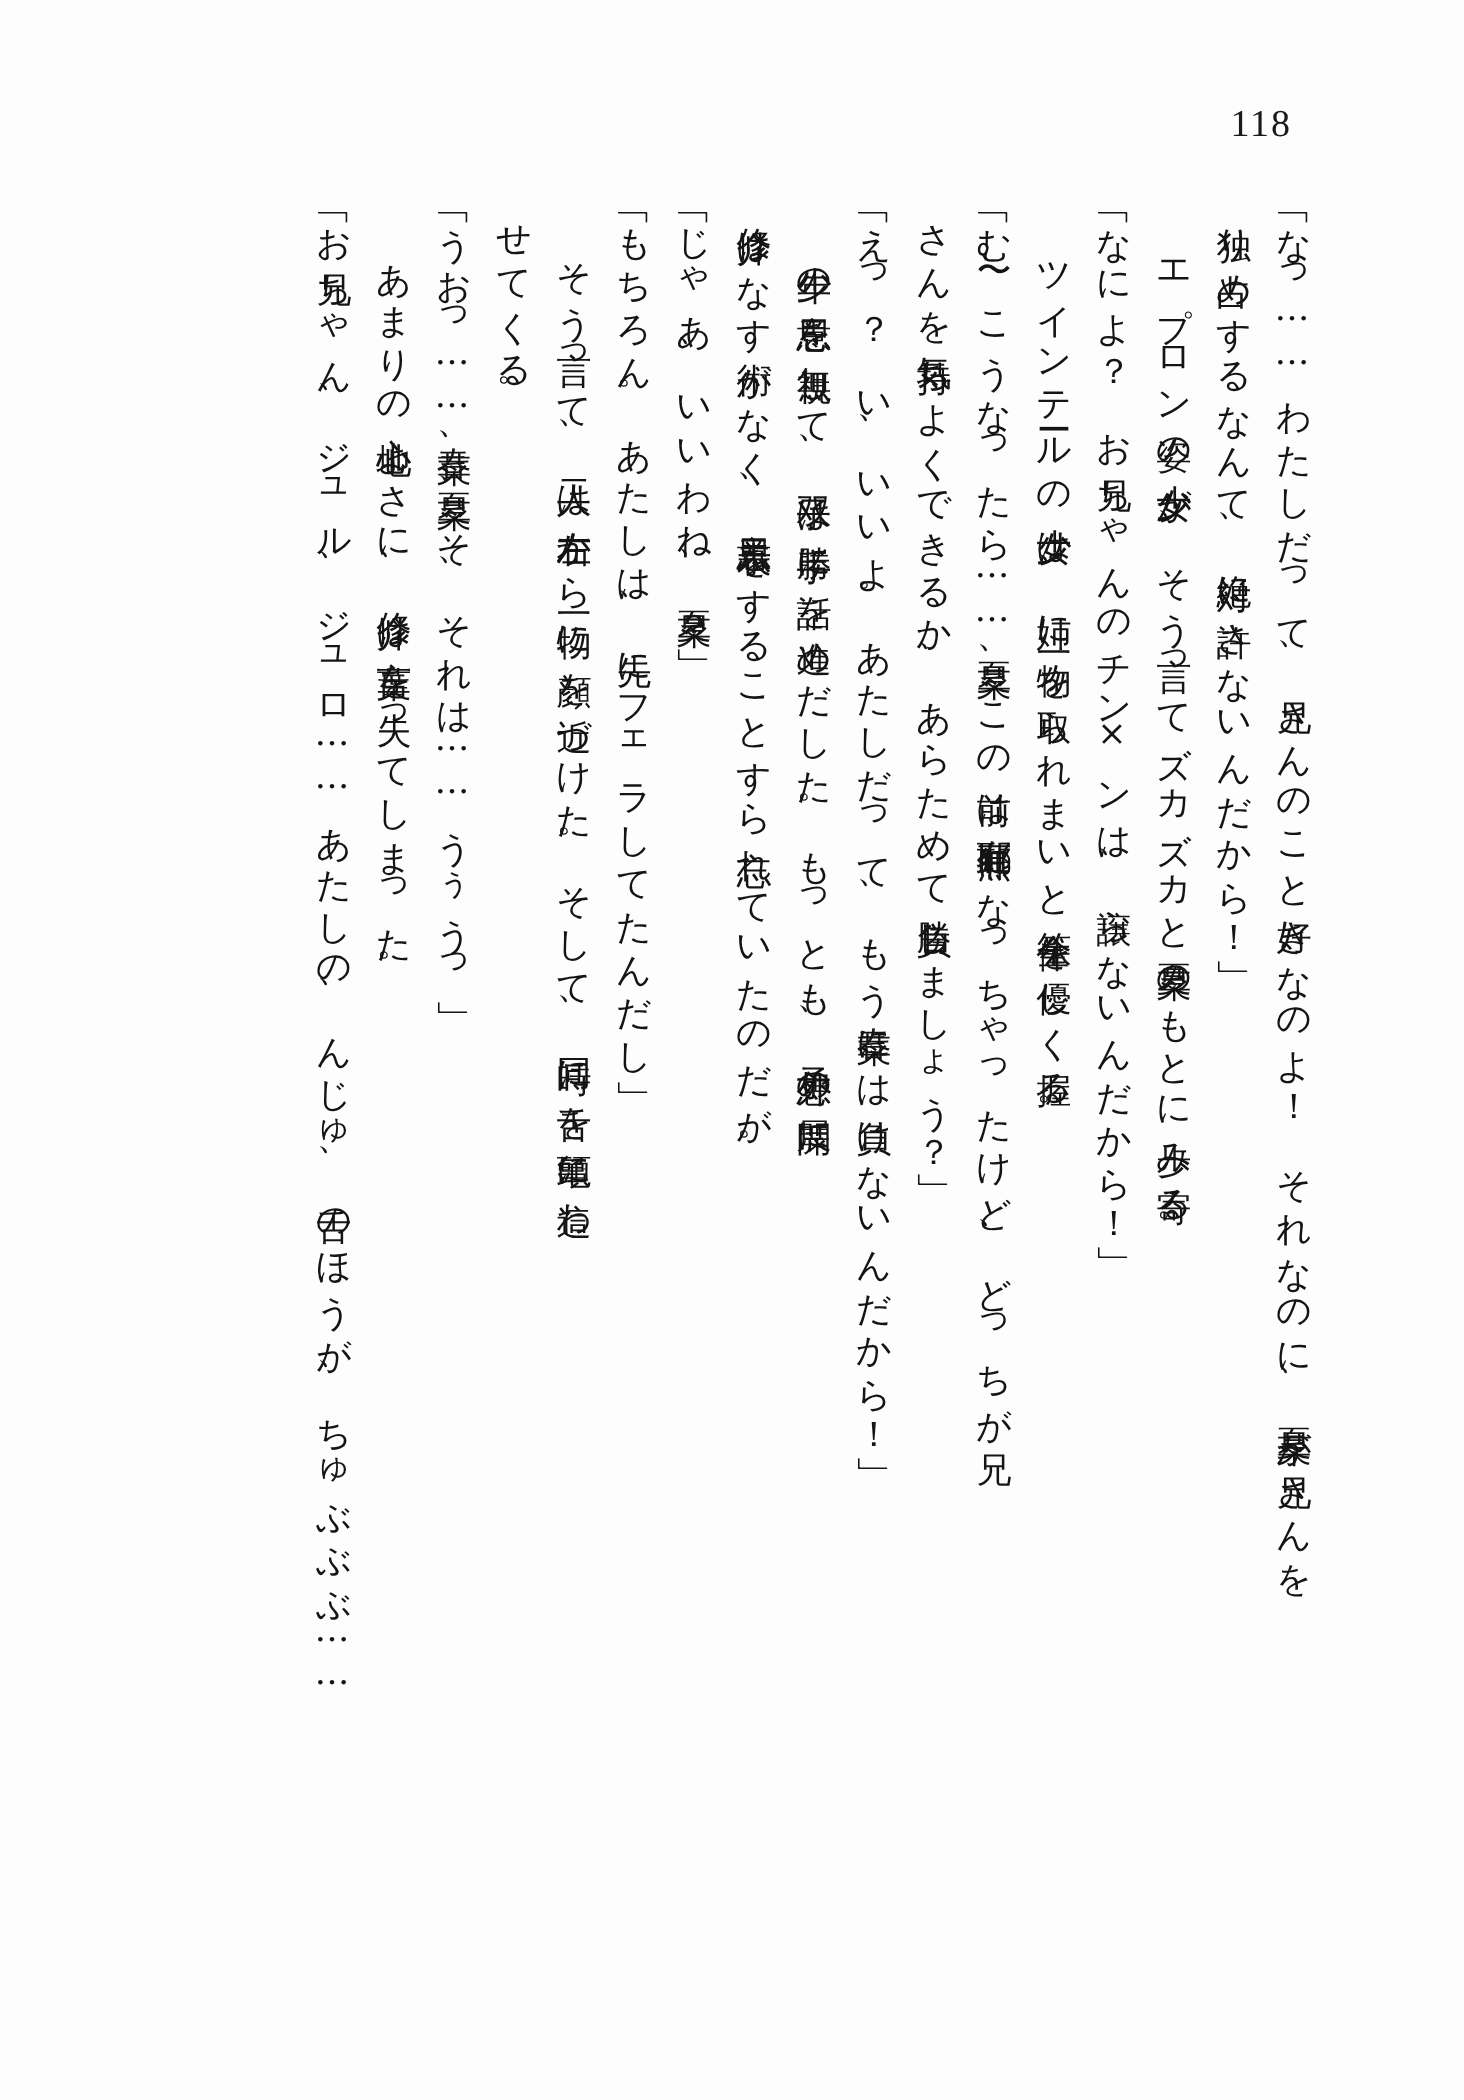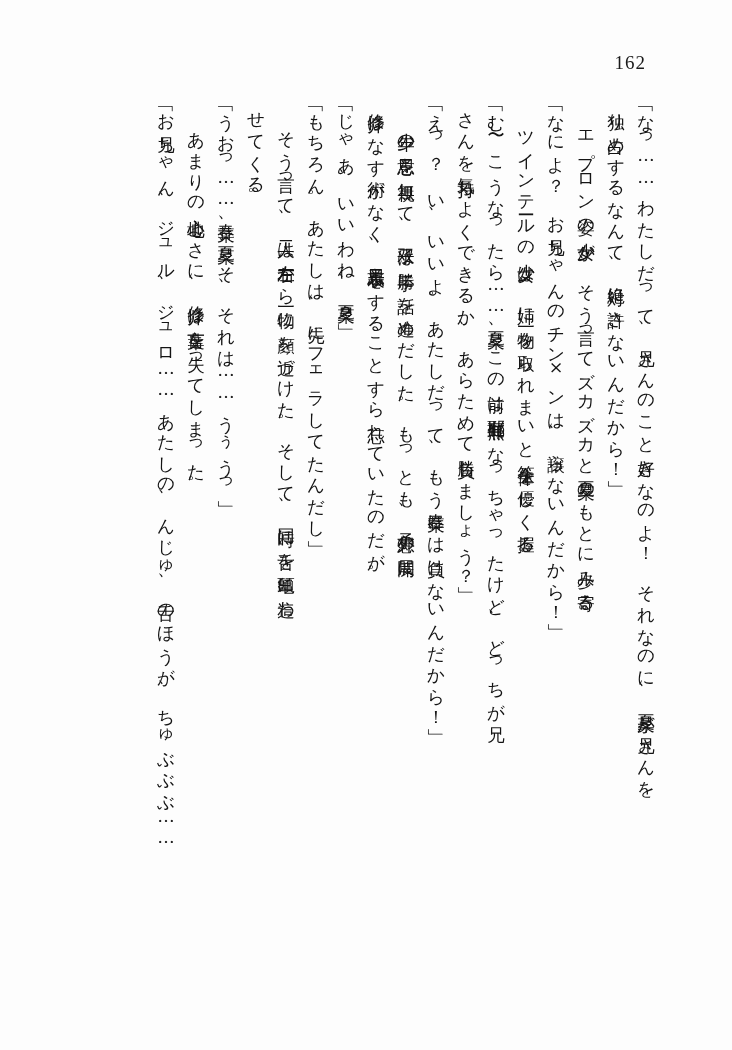--- a/index.html
+++ b/index.html
@@ -59,21 +59,21 @@
     color: #141414;
     white-space: pre-wrap;
     font-family: "DejaVu Serif", "Liberation Serif", serif;
   }
 </style>
 </head>
 <body>
 
 <div class="page">
 
-  <div class="page-number">162</div>
+  <div class="page-number">118</div>
 
   <div class="text-block">
     <div class="col">「なっ……わたしだって、兄さんのこと好きなのよ！　それなのに、夏菜が兄さんを</div>
     <div class="col">独り占めするなんて、絶対に許さないんだから！」</div>
     <div class="col">　エプロン姿の少女が、そう言ってズカズカと夏菜のもとに歩み寄る。</div>
     <div class="col">「なによ？　お兄ちゃんのチン×ンは、譲らないんだから！」</div>
     <div class="col">　ツインテールの少女は、姉に一物を取られまいと竿全体を優しく握る。</div>
     <div class="col">「む〜、こうなったら……夏菜、この前は有耶無耶になっちゃったけど、どっちが兄</div>
     <div class="col">さんを気持ちよくできるか、あらためて勝負しましょう？」</div>
     <div class="col">「えっ？　い、いいよ。あたしだって、もう春菜には負けないんだから！」</div>

